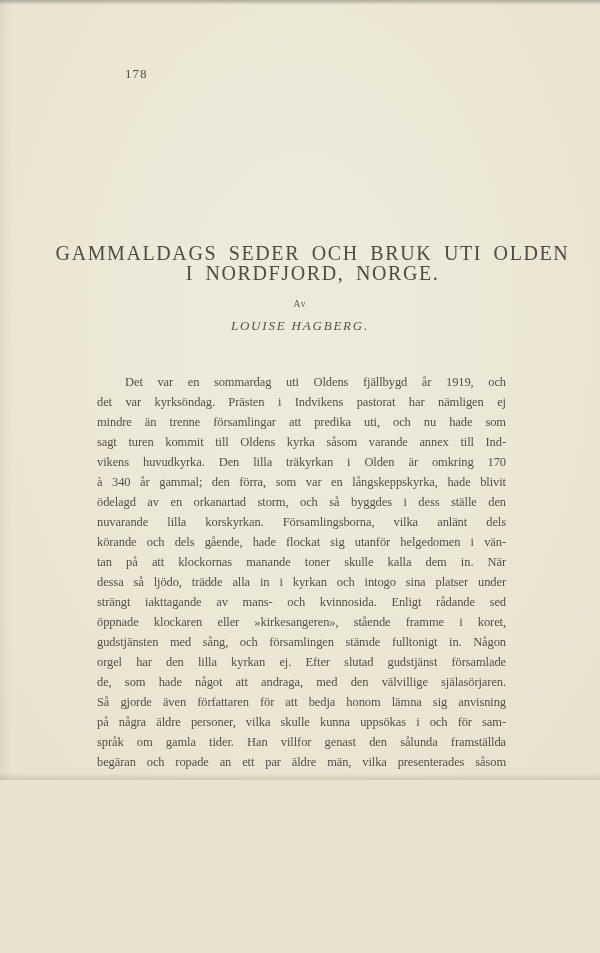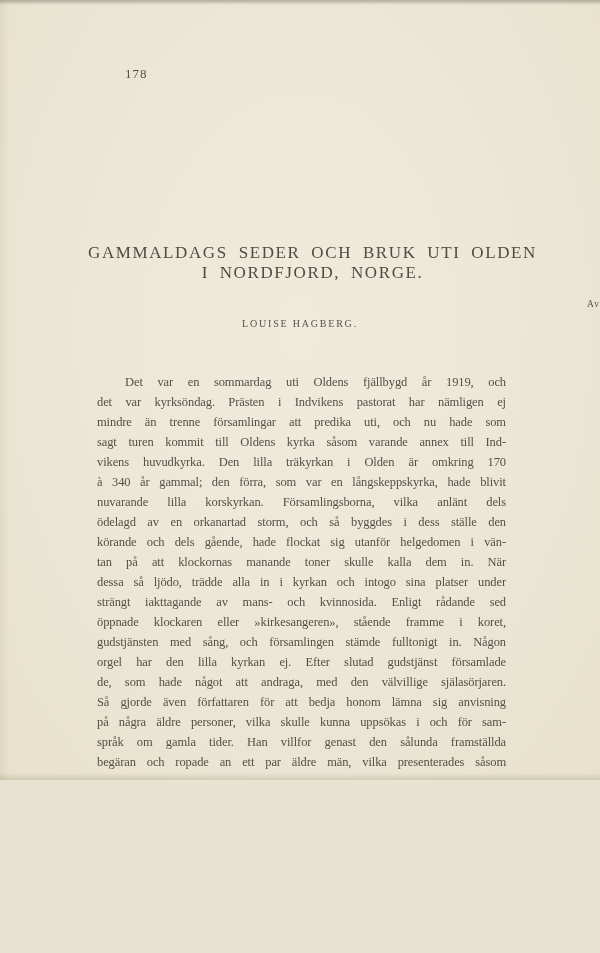--- a/index.html
+++ b/index.html
@@ -32,36 +32,36 @@
   }
   .heading {
     position: absolute;
     top: 243px;
     left: 0;
     width: 600px;
     text-align: center;
     color: #514b42;
   }
   .title-line {
-    font-size: 17px;
+    font-size: 20px;
     line-height: 20px;
     letter-spacing: 1.6px;
     word-spacing: 5px;
     padding-left: 25px;
   }
   .byline-prefix {
     margin-top: 16px;
     font-size: 9.5px;
     letter-spacing: 1px;
     color: #5b554b;
-    text-align: right;
   }
   .author-name {
     margin-top: 9px;
-    font-size: 10px;
+    font-size: 13px;
+    font-style: italic;
     letter-spacing: 1.8px;
     color: #575148;
   }
   .body-text {
     position: absolute;
     left: 97px;
     top: 351px;
     width: 409px;
     color: #554f46;
   }
@@ -94,22 +94,22 @@
     <div class="author-name">LOUISE HAGBERG.</div>
   </div>
 
   <div class="body-text">
       <div class="text-line first-line">Det var en sommardag uti Oldens fjällbygd år 1919, och</div>
       <div class="text-line">det var kyrksöndag. Prästen i Indvikens pastorat har nämligen ej</div>
       <div class="text-line">mindre än trenne församlingar att predika uti, och nu hade som</div>
       <div class="text-line">sagt turen kommit till Oldens kyrka såsom varande annex till Ind-</div>
       <div class="text-line">vikens huvudkyrka. Den lilla träkyrkan i Olden är omkring 170</div>
       <div class="text-line">à 340 år gammal; den förra, som var en långskeppskyrka, hade blivit</div>
+      <div class="text-line">ödelagd av en orkanartad storm, och så byggdes i dess ställe den</div>
       <div class="text-line">nuvarande lilla korskyrkan. Församlingsborna, vilka anlänt dels</div>
-      <div class="text-line">ödelagd av en orkanartad storm, och så byggdes i dess ställe den</div>
       <div class="text-line">körande och dels gående, hade flockat sig utanför helgedomen i vän-</div>
       <div class="text-line">tan på att klockornas manande toner skulle kalla dem in. När</div>
       <div class="text-line">dessa så ljödo, trädde alla in i kyrkan och intogo sina platser under</div>
       <div class="text-line">strängt iakttagande av mans- och kvinnosida. Enligt rådande sed</div>
       <div class="text-line">öppnade klockaren eller »kirkesangeren», stående framme i koret,</div>
       <div class="text-line">gudstjänsten med sång, och församlingen stämde fulltonigt in. Någon</div>
       <div class="text-line">orgel har den lilla kyrkan ej. Efter slutad gudstjänst församlade</div>
       <div class="text-line">de, som hade något att andraga, med den välvillige själasörjaren.</div>
       <div class="text-line">Så gjorde även författaren för att bedja honom lämna sig anvisning</div>
       <div class="text-line">på några äldre personer, vilka skulle kunna uppsökas i och för sam-</div>

